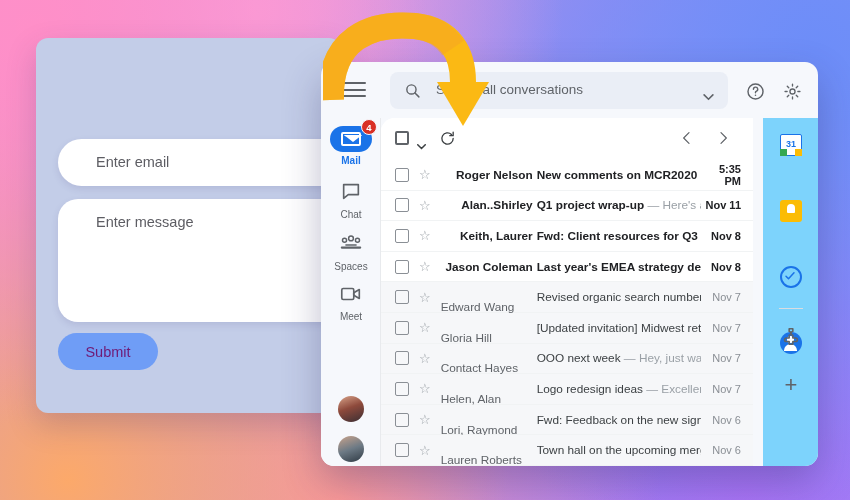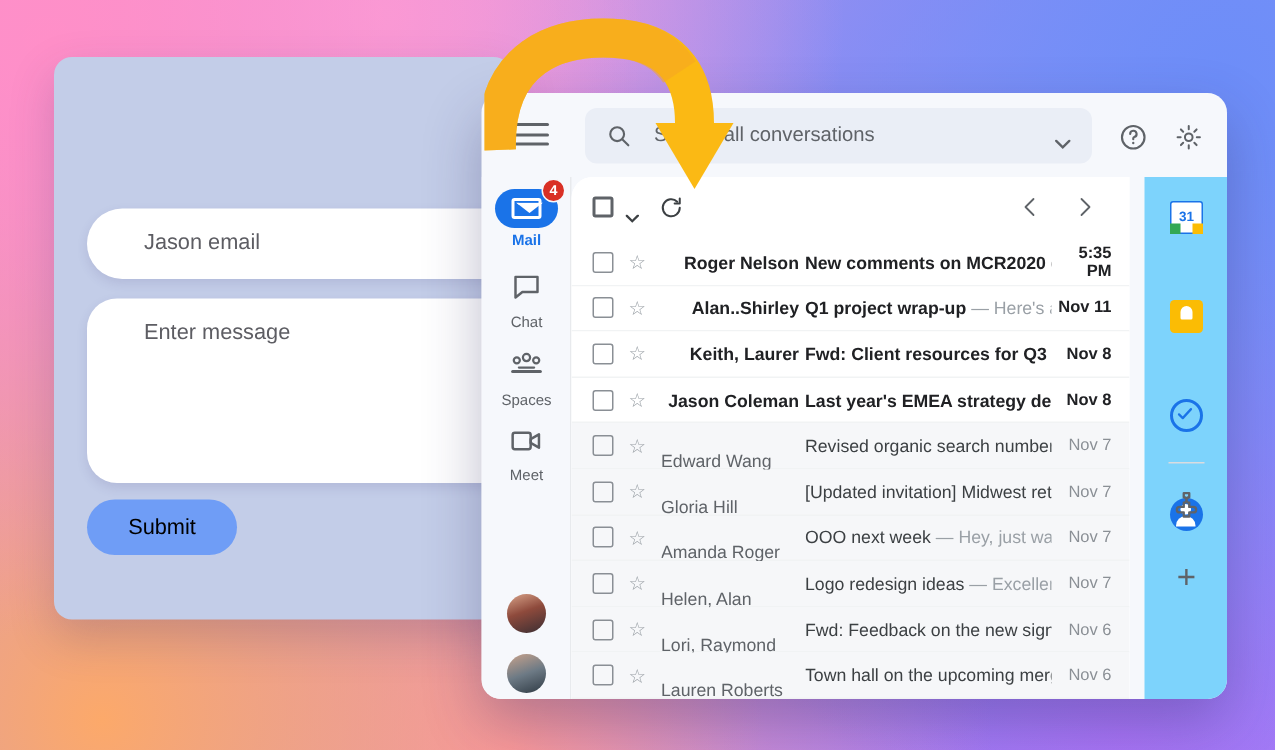--- a/index.html
+++ b/index.html
@@ -32,21 +32,21 @@
     box-shadow:0 3px 7px rgba(70,60,120,.13);
     color:#5d5d63; font-size:14.5px;
   }
   .field-email{ left:22px; top:101px; width:300px; height:47px; }
   .field-email .ph{ position:absolute; left:38px; top:15px; }
   .field-msg{ left:22px; top:161px; width:300px; height:123px; border-radius:20px; }
   .field-msg .ph{ position:absolute; left:38px; top:15px; }
   .submit-btn{
     position:absolute; left:22px; top:295px; width:100px; height:37px;
     background:#6f9df6; border:none; border-radius:20px;
-    color:#000000; font-size:14.5px; font-family:inherit; cursor:pointer;
+    color:#701a75; font-size:14.5px; font-family:inherit; cursor:pointer;
   }
 
   
   .gmail-window{
     position:absolute; left:321px; top:62px; width:497px; height:404px;
     background:#f6f8fc; border-radius:13px;
     box-shadow:0 16px 38px rgba(40,35,90,.3);
     overflow:hidden;
   }
   
@@ -159,21 +159,21 @@
   .plus-ico{ color:#5f6368; font-size:22px; line-height:22px; text-align:center; }
 
   
   .arrow-svg{ position:absolute; left:323px; top:8px; pointer-events:none; }
 </style>
 </head>
 <body>
 
 <div class="contact-panel">
   <div class="field field-email">
-    <span class="ph">Jason email</span>
+    <span class="ph">Enter email</span>
   </div>
   <div class="field field-msg">
     <span class="ph">Enter message</span>
   </div>
   <button class="submit-btn">Submit</button>
 </div>
 
 <div class="gmail-window">
 
   <div class="gm-header">
@@ -323,21 +323,21 @@
         <div class="row read">
           <span class="r-cb"></span>
           <span class="r-star">☆</span>
           <span class="r-sender">Gloria Hill</span>
           <span class="r-subject"><span class="sub">[Updated invitation] Midwest retau…</span> <span class="r-snippet"></span></span>
           <span class="r-date">Nov 7</span>
         </div>
         <div class="row read">
           <span class="r-cb"></span>
           <span class="r-star">☆</span>
-          <span class="r-sender">Amanda Roger</span>
+          <span class="r-sender">Contact Hayes</span>
           <span class="r-subject"><span class="sub">OOO next week</span> <span class="r-snippet">— Hey, just wanted …</span></span>
           <span class="r-date">Nov 7</span>
         </div>
         <div class="row read">
           <span class="r-cb"></span>
           <span class="r-star">☆</span>
           <span class="r-sender">Helen, Alan</span>
           <span class="r-subject"><span class="sub">Logo redesign ideas</span> <span class="r-snippet">— Excellent. hi…</span></span>
           <span class="r-date">Nov 7</span>
         </div>

